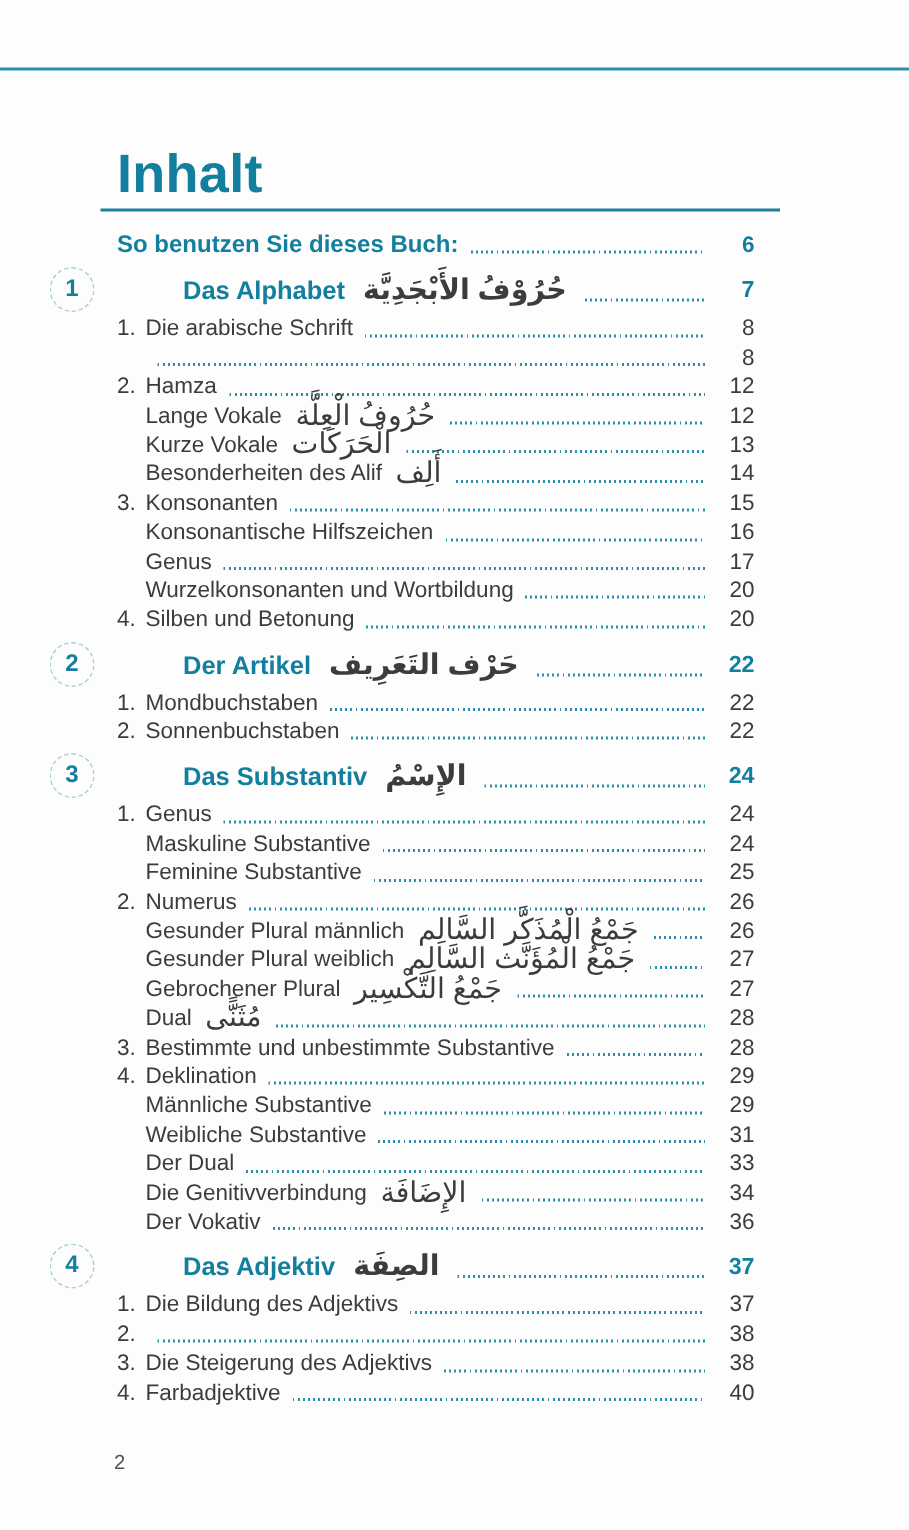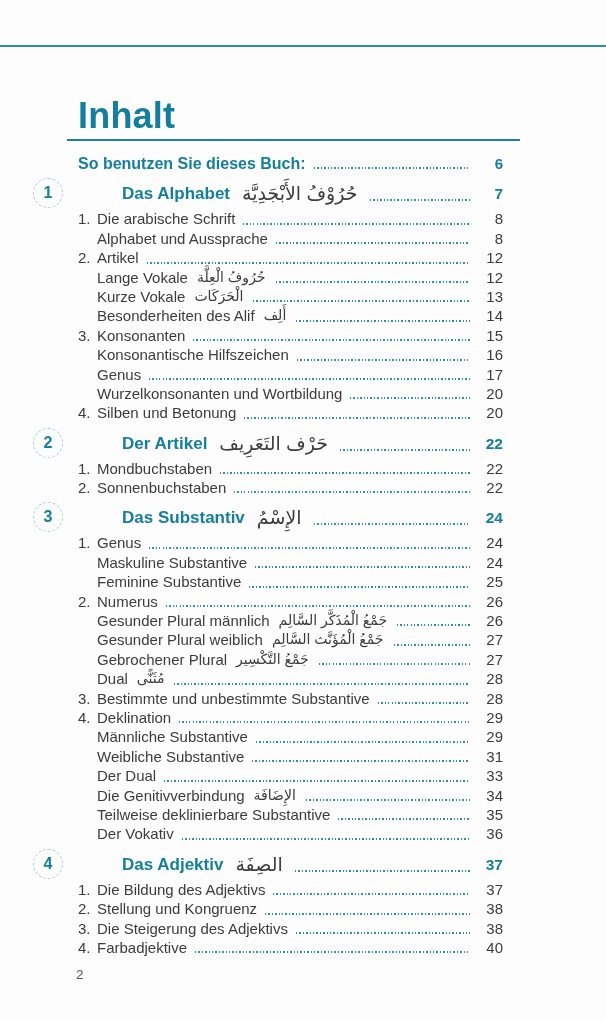--- a/index.html
+++ b/index.html
@@ -42,36 +42,36 @@
   .pagenum{min-width:26px;text-align:right;font-size:15px;white-space:nowrap;}
   
   .intro-row{margin-top:22px;height:19.4px;line-height:19.4px;}
   .intro-row .intro-label{font-size:16px;font-weight:700;color:var(--teal);white-space:nowrap;}
   .intro-row .pagenum{font-weight:700;color:var(--teal);}
   
   .chapter-row{margin-top:9px;height:23px;line-height:23px;}
   .chapter-row .chapter-label{font-size:17px;font-weight:700;color:var(--teal);white-space:nowrap;margin-left:44px;}
   .chapter-row .arabic{
     font-size:19px;line-height:23px;color:var(--text);
-    margin:0 4px 0 12px;direction:rtl;white-space:nowrap;
+    margin:0 4px 0 12px;direction:rtl;white-space:nowrap;font-weight:bold;
   }
   .chapter-row .pagenum{font-weight:700;color:var(--teal);font-size:15.5px;}
   .chapter-circle{
     position:absolute;left:-45px;top:-4px;width:30px;height:30px;
     border:1.6px dashed var(--circle);border-radius:50%;
     display:flex;align-items:center;justify-content:center;
     font-size:16px;font-weight:700;color:var(--teal);line-height:1;
   }
   
   .items{margin-top:4px;}
   .item-row{height:19.4px;line-height:19.4px;font-size:15px;}
   .item-row .num{width:19px;flex:0 0 19px;white-space:nowrap;}
   .item-row .label{white-space:nowrap;}
   .item-row .arabic{
-    font-size:14px;line-height:19.4px;color:var(--text);
+    font-size:19px;line-height:19.4px;color:var(--text);
     margin:0 2px 0 9px;direction:rtl;white-space:nowrap;
   }
   .footer-pagenum{
     position:absolute;left:76px;top:967px;
     font-size:13.5px;color:#565656;
   }
 </style>
 </head>
 <body>
 
@@ -97,27 +97,26 @@
       </div>
       <div class="items">
         <div class="row item-row">
           <span class="num">1.</span>
           <span class="label">Die arabische Schrift</span>
           <span class="leader"></span>
           <span class="pagenum">8</span>
         </div>
         <div class="row item-row">
           <span class="num"></span>
-          <span class="label">Alphabet und Aussprache</span>
           <span class="leader"></span>
           <span class="pagenum">8</span>
         </div>
         <div class="row item-row">
           <span class="num">2.</span>
-          <span class="label">Artikel</span>
+          <span class="label">Hamza</span>
           <span class="leader"></span>
           <span class="pagenum">12</span>
         </div>
         <div class="row item-row">
           <span class="num"></span>
           <span class="label">Lange Vokale</span>
           <span class="arabic">حُرُوفُ الْعِلَّة</span>
           <span class="leader"></span>
           <span class="pagenum">12</span>
         </div>
@@ -279,26 +278,20 @@
         </div>
         <div class="row item-row">
           <span class="num"></span>
           <span class="label">Die Genitivverbindung</span>
           <span class="arabic">الإِضَافَة</span>
           <span class="leader"></span>
           <span class="pagenum">34</span>
         </div>
         <div class="row item-row">
           <span class="num"></span>
-          <span class="label">Teilweise deklinierbare Substantive</span>
-          <span class="leader"></span>
-          <span class="pagenum">35</span>
-        </div>
-        <div class="row item-row">
-          <span class="num"></span>
           <span class="label">Der Vokativ</span>
           <span class="leader"></span>
           <span class="pagenum">36</span>
         </div>
       </div>
       <div class="row chapter-row">
         <span class="chapter-circle">4</span>
         <span class="chapter-label">Das Adjektiv</span>
         <span class="arabic">الصِفَة</span>
         <span class="leader"></span>
@@ -306,21 +299,20 @@
       </div>
       <div class="items">
         <div class="row item-row">
           <span class="num">1.</span>
           <span class="label">Die Bildung des Adjektivs</span>
           <span class="leader"></span>
           <span class="pagenum">37</span>
         </div>
         <div class="row item-row">
           <span class="num">2.</span>
-          <span class="label">Stellung und Kongruenz</span>
           <span class="leader"></span>
           <span class="pagenum">38</span>
         </div>
         <div class="row item-row">
           <span class="num">3.</span>
           <span class="label">Die Steigerung des Adjektivs</span>
           <span class="leader"></span>
           <span class="pagenum">38</span>
         </div>
         <div class="row item-row">

